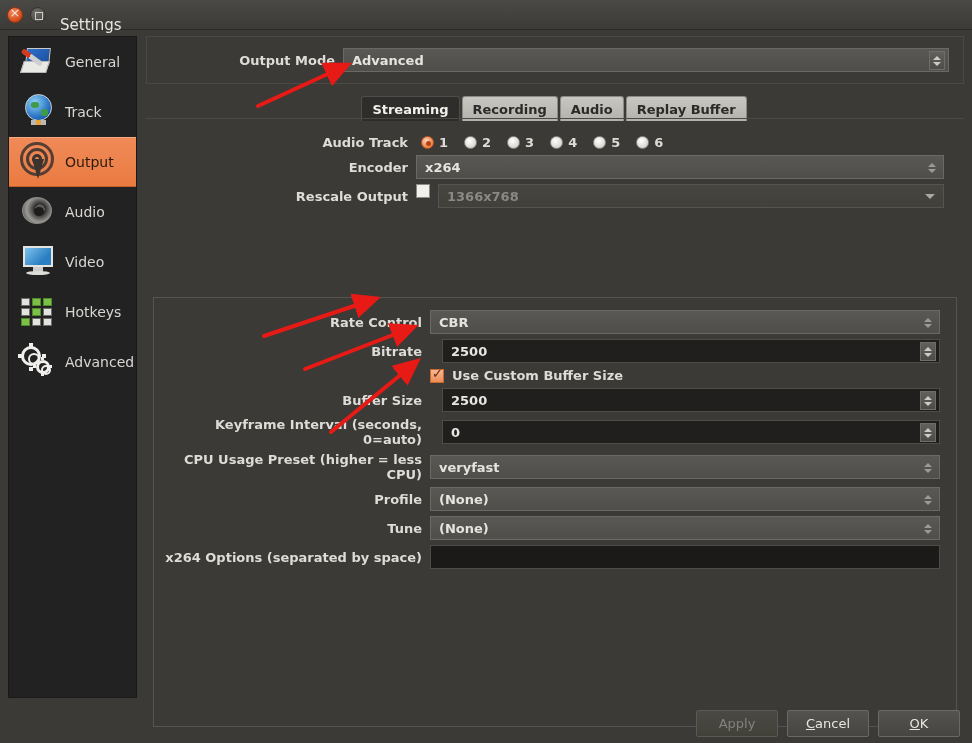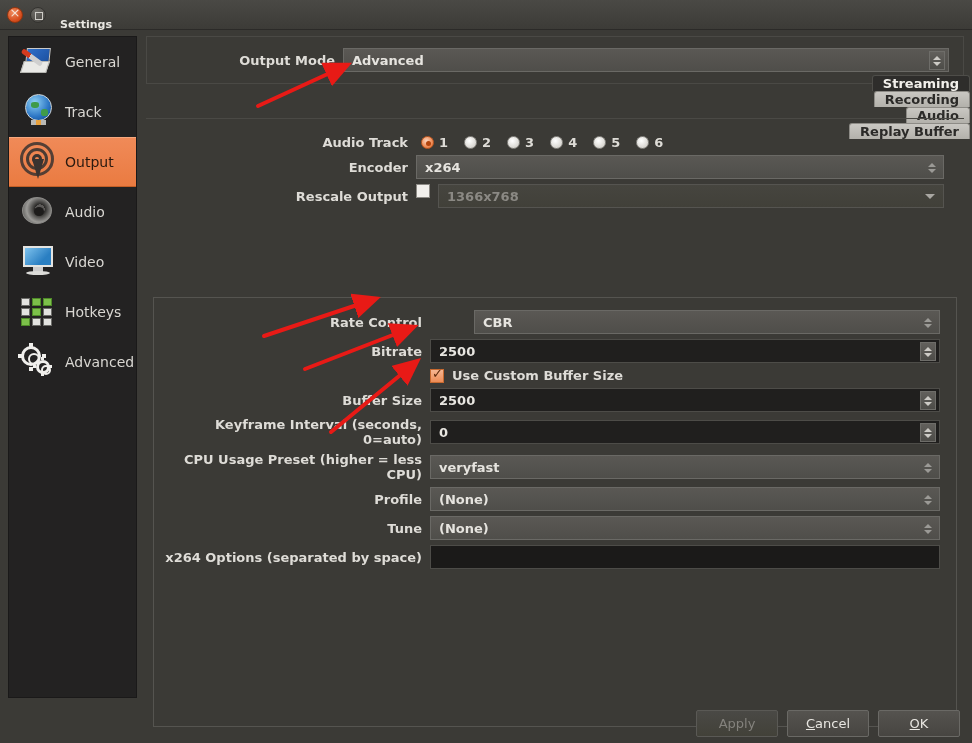--- a/index.html
+++ b/index.html
@@ -44,22 +44,22 @@
     border: 1px solid #343330;
   }
   .win-max:after {
     content: "";
     position: absolute; left: 4px; top: 4px; width: 6px; height: 6px;
     border: 1px solid #cfcdc8;
   }
   .title-text {
     margin-left: 14px;
     color: #e8e6e1;
-    font-size: 11px;
-    font-weight: bold;
+    font-size: 15px;
+    font-weight: normal;
     margin-top: 20px;
   }
 
   
   .sidebar {
     position: absolute; left: 8px; top: 36px;
     width: 129px; height: 662px;
     background: #232222;
     border: 1px solid #1a1919;
   }
@@ -223,32 +223,32 @@
     border-top: 5px solid #a9a7a2;
   }
 
   
   .spinbox {
     position: relative;
     background: #201f1e;
     border: 1px solid #4d4c48;
     height: 24px;
     display: flex; align-items: center;
-    color: #e8e6e1; font-size: 13px; padding-left: 8px;
+    color: #e8e6e1; font-size: 13px; padding-left: 8px; margin-left: 12px;
   }
   .lineedit {
     background: #1b1a19; border: 1px solid #4d4c48;
     height: 24px; color: #e8e6e1; font-size: 13px;
     display: flex; align-items: center; padding-left: 8px;
   }
 
   
   .tabwrap {
-    position: absolute; left: 8px; top: 57px; width: 818px; height: 28px;
-    display: flex; justify-content: center; align-items: flex-end; flex-direction: column;
+    position: absolute; left: 0; top: 57px; width: 818px; height: 28px;
+    display: flex; justify-content: center; align-items: flex-end;
   }
   .tab {
     height: 25px; padding: 0 10px;
     display: flex; align-items: center;
     font-size: 13px; color: #2b2a28;
     background: linear-gradient(to bottom,#c9c7c2,#b3b1ab);
     border: 1px solid #8d8b86;
     border-bottom: none;
     border-radius: 3px 3px 0 0;
     margin-right: 2px;
@@ -514,21 +514,21 @@
             <span>1366x768</span>
             <div class="chev"></div>
           </div>
         </div>
       </div>
 
       <div class="groupbox">
 
         <div class="frow">
           <div class="lbl" style="width:276px;">Rate Control</div>
-          <div class="fld" style="padding-right:16px;margin-left:44px;">
+          <div class="fld" style="padding-right:16px;">
             <div class="combo">
               <span>CBR</span>
               <div class="spin-arrows flat">
                   <i class="up"></i>
                   <i class="dn"></i>
                 </div>
             </div>
           </div>
         </div>
 

